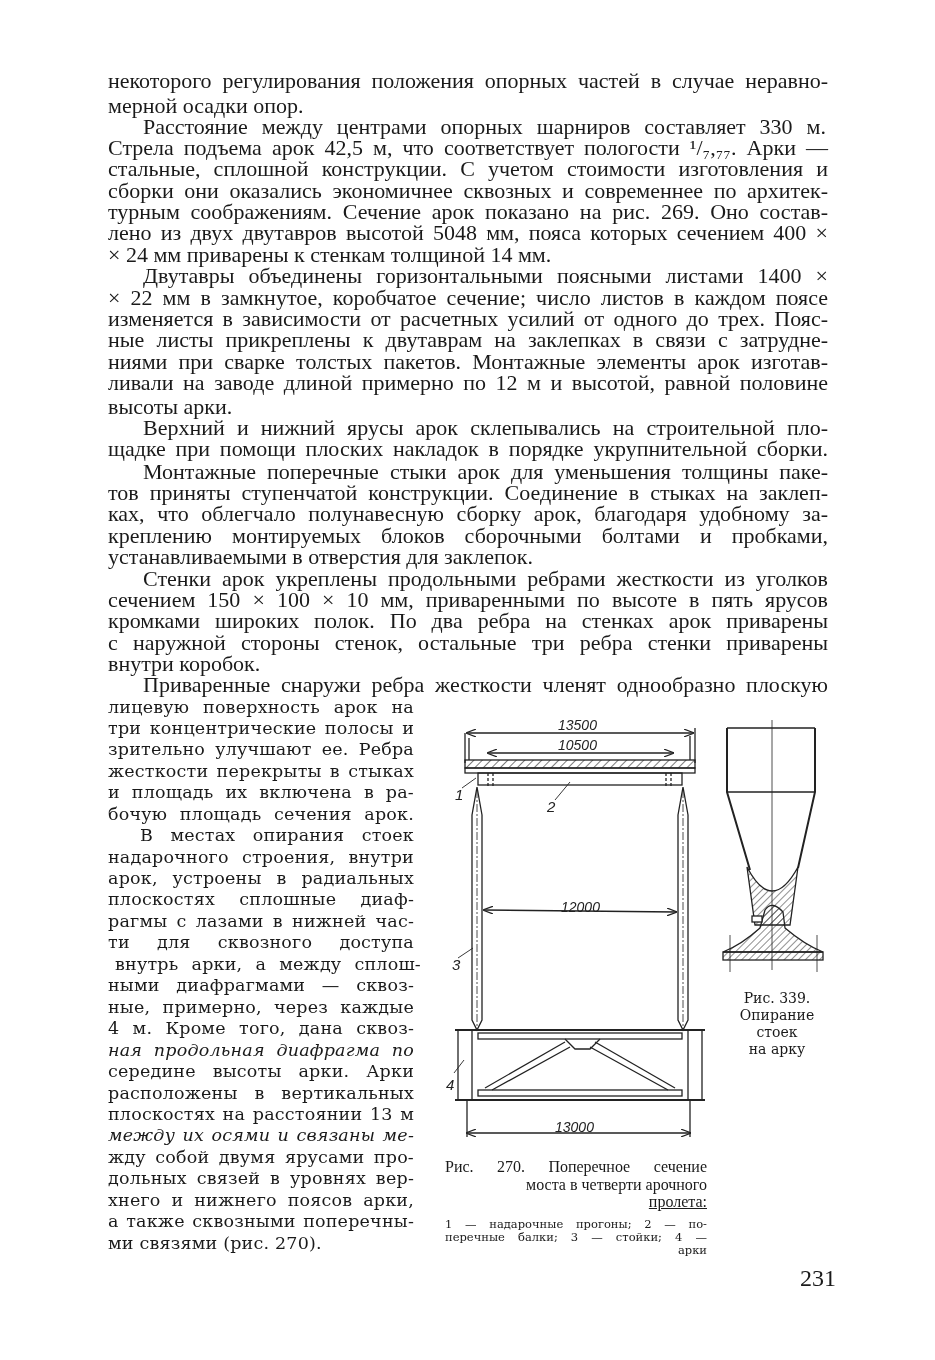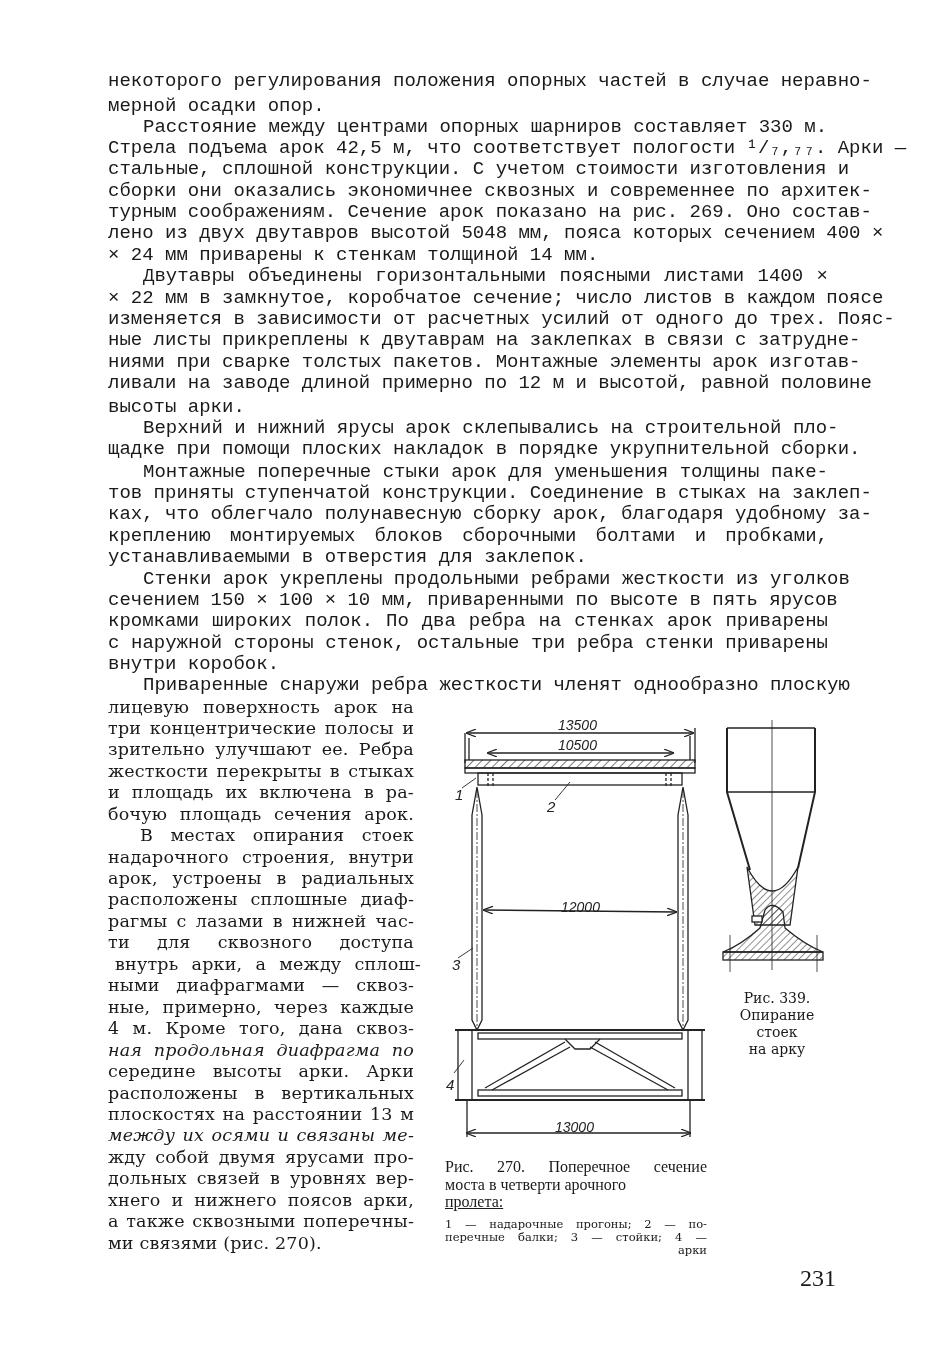--- a/index.html
+++ b/index.html
@@ -1,21 +1,21 @@
 <!DOCTYPE html>
 <html><head>
 <meta charset="utf-8">
 <style>
   html, body { margin: 0; padding: 0; background: #ffffff; }
   body { width: 935px; height: 1360px; position: relative; overflow: hidden; color: #1a1a1a; }
   .page { position: absolute; left: 0; top: 0; width: 935px; height: 1360px; }
-  .ln { position: absolute; white-space: nowrap; font-family: Liberation Mono, monospace; font-size: 19px; line-height: 22px; }
+  .ln { position: absolute; white-space: nowrap; font-family: Liberation Serif, serif; font-size: 22px; line-height: 22px; }
   .ln.just { text-align: justify; text-align-last: justify; }
   .wide { font-family: "DejaVu Serif", serif; font-size: 17.5px; letter-spacing: 0.2px; }
-  .cap { position: absolute; font-family: "Liberation Serif", serif; font-size: 16px; line-height: 18px; text-align: left; }
+  .cap { position: absolute; font-family: "Liberation Serif", serif; font-size: 16px; line-height: 18px; text-align: right; }
   .leg { position: absolute; font-family: "DejaVu Serif", serif; font-size: 11.5px; line-height: 13px; text-align: right; }
   .cap271 { position: absolute; font-family: "DejaVu Serif", serif; font-size: 14px; line-height: 17px; text-align: center; }
   .pageno { position: absolute; font-family: "Liberation Serif", serif; font-size: 24px; }
   svg text { font-family: "Liberation Sans", sans-serif; font-style: italic; }
 </style>
 </head>
 <body>
 
 <div class="page">
 
@@ -54,21 +54,21 @@
   <div>
     <div class="ln wide just" style="left:108px;top:696px;width:306px;">лицевую поверхность арок на</div>
     <div class="ln wide just" style="left:108px;top:717px;width:306px;">три концентрические полосы и</div>
     <div class="ln wide just" style="left:108px;top:738px;width:306px;">зрительно улучшают ее. Ребра</div>
     <div class="ln wide just" style="left:108px;top:760px;width:306px;">жесткости перекрыты в стыках</div>
     <div class="ln wide just" style="left:108px;top:781px;width:306px;">и площадь их включена в ра-</div>
     <div class="ln wide just" style="left:108px;top:803px;width:306px;">бочую площадь сечения арок.</div>
     <div class="ln wide just" style="left:140px;top:824px;width:274px;">В местах опирания стоек</div>
     <div class="ln wide just" style="left:108px;top:846px;width:306px;">надарочного строения, внутри</div>
     <div class="ln wide just" style="left:108px;top:867px;width:306px;">арок, устроены в радиальных</div>
-    <div class="ln wide just" style="left:108px;top:888px;width:306px;">расположены сплошные диаф-</div>
+    <div class="ln wide just" style="left:108px;top:888px;width:306px;">плоскостях сплошные диаф-</div>
     <div class="ln wide just" style="left:108px;top:910px;width:306px;">рагмы с лазами в нижней час-</div>
     <div class="ln wide just" style="left:108px;top:931px;width:306px;">ти для сквозного доступа</div>
     <div class="ln wide just" style="left:108px;top:953px;width:306px;margin-left:7px;">внутрь арки, а между сплош-</div>
     <div class="ln wide just" style="left:108px;top:974px;width:306px;">ными диафрагмами — сквоз-</div>
     <div class="ln wide just" style="left:108px;top:996px;width:306px;">ные, примерно, через каждые</div>
     <div class="ln wide just" style="left:108px;top:1017px;width:306px;">4 м. Кроме того, дана сквоз-</div>
     <div class="ln wide just" style="left:108px;top:1039px;width:306px;font-style:italic;">ная продольная диафрагма по</div>
     <div class="ln wide just" style="left:108px;top:1060px;width:306px;">середине высоты арки. Арки</div>
     <div class="ln wide just" style="left:108px;top:1082px;width:306px;">расположены в вертикальных</div>
     <div class="ln wide just" style="left:108px;top:1103px;width:306px;">плоскостях на расстоянии 13 м</div>

